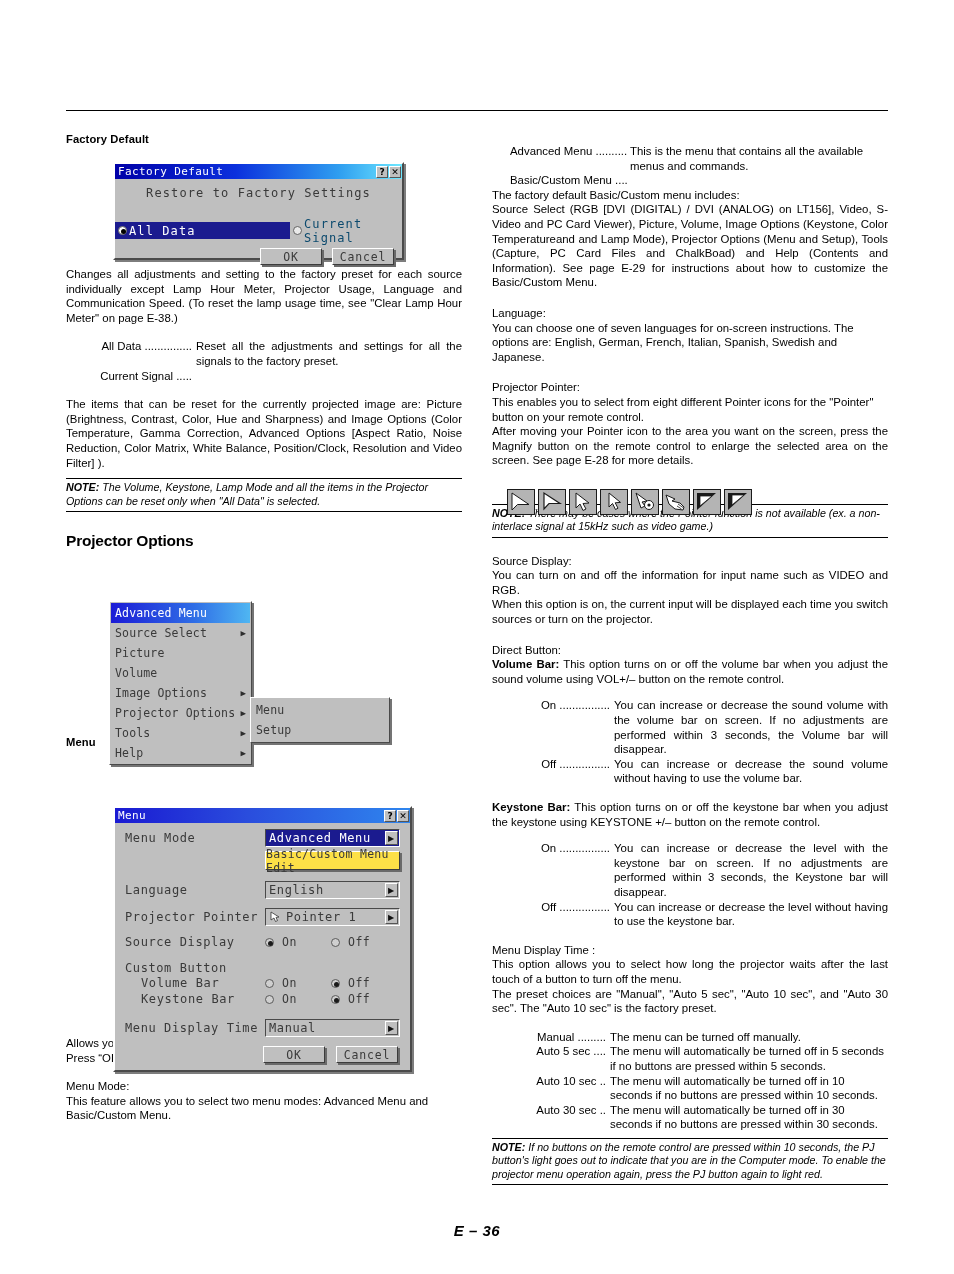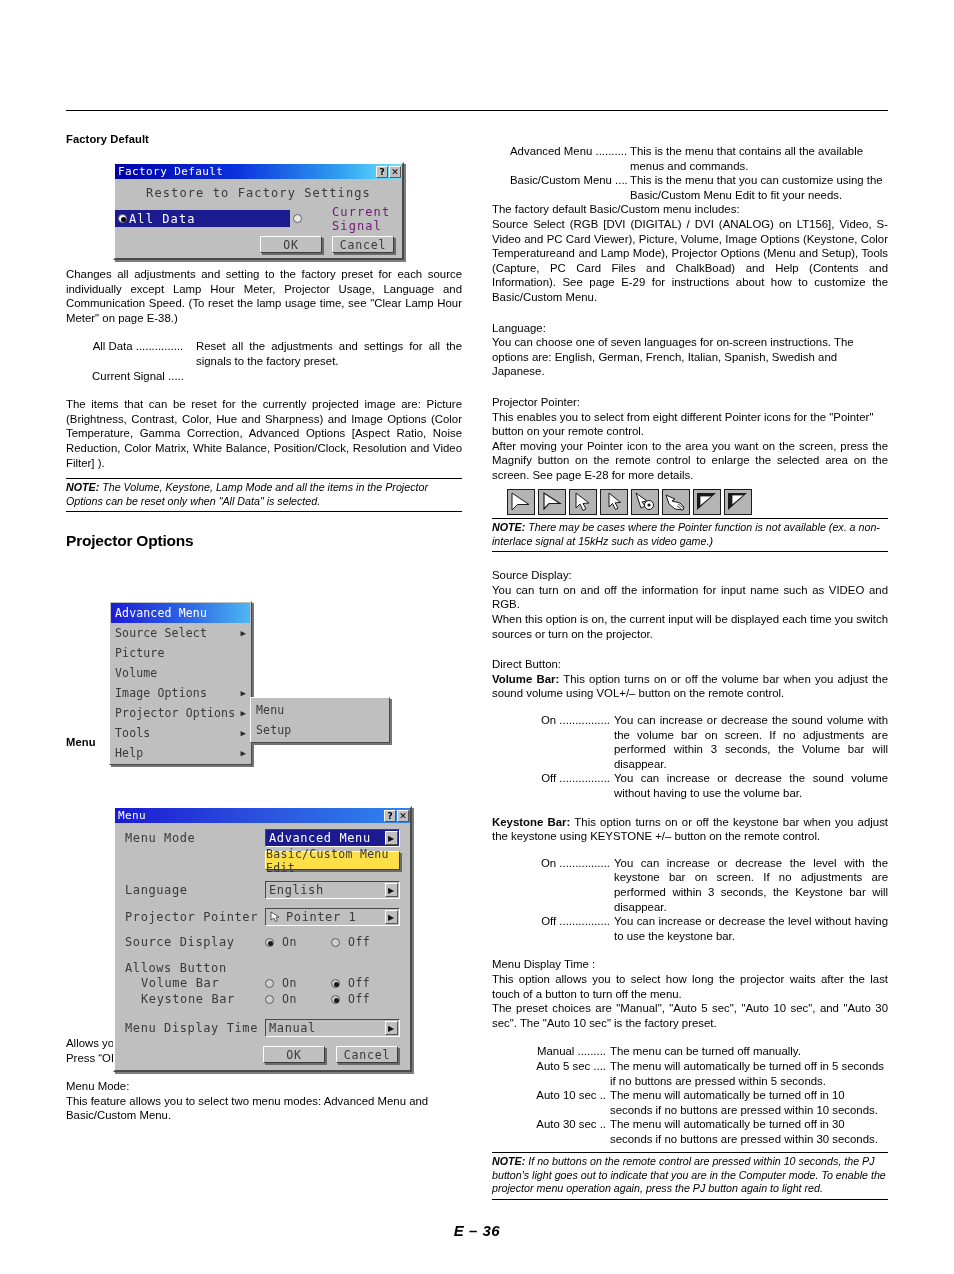--- a/index.html
+++ b/index.html
@@ -45,21 +45,21 @@
 
   
   .deflist { font-size: 11.4px; line-height: 14.6px; }
   .defrow { display: flex; align-items: flex-start; }
   .defterm {
     flex: 0 0 auto; text-align: right; white-space: pre;
     padding-right: 4px;
   }
   .defdesc { flex: 1 1 auto; text-align: justify; }
   .defdesc.nj { text-align: left; }
-  .ind-left .defterm { width: 112px; text-align: center; }
+  .ind-left .defterm { width: 112px; }
   .ind-right .defterm { width: 120px; }
 
   .indent1 { margin-left: 18px; }
 
   
   .note {
     border-top: 1.5px solid #000; border-bottom: 1.5px solid #000;
     padding: 2px 0 3px 0;
     font-size: 10.7px; line-height: 13.4px;
     font-style: italic;
@@ -99,31 +99,30 @@
     width: 12px; height: 12px; background: #bfbfbf;
     border-top: 1px solid #ffffff; border-left: 1px solid #ffffff;
     border-right: 1px solid #555; border-bottom: 1px solid #555;
     font-size: 9px; line-height: 10px; text-align: center; color: #000;
     font-family: "DejaVu Sans", sans-serif; font-weight: bold;
   }
   .fd-title-center {
     text-align: center; color: #3a3a3a; font-size: 12px; margin-top: 7px;
     letter-spacing: 1.1px; font-family: "DejaVu Sans Mono", monospace;
   }
-  .fd-rowsel { display: flex; margin-top: 10px; height: 17px; align-items: stretch; justify-content: center; }
+  .fd-rowsel { display: flex; margin-top: 22px; height: 17px; align-items: stretch; justify-content: center; }
   .fd-hl {
     background: #1b1b8f; flex: 0 0 175px; display: flex; align-items: center;
     padding-left: 3px; color: #ffffff; font-size: 12px; letter-spacing: 1.1px;
     font-family: "DejaVu Sans Mono", monospace;
   }
   .fd-plain {
     flex: 1 1 auto; display: flex; align-items: center; padding-left: 3px;
-    color: #701a75; font-size: 12px; letter-spacing: 1.1px;
+    color: #0c4a6e; font-size: 12px; letter-spacing: 1.1px;
     font-family: "DejaVu Sans Mono", monospace;
-    gap: 28px;
   }
   .radio {
     width: 9px; height: 9px; border-radius: 50%;
     background: #e9e9e9; border: 1px solid #636363;
     display: inline-block; position: relative; flex: 0 0 auto; margin-right: 2px;
   }
   .radio.on::after {
     content: ""; position: absolute; left: 2px; top: 2px;
     width: 5px; height: 5px; border-radius: 50%; background: #000;
   }
@@ -283,21 +282,20 @@
 
   <div class="col col-right">
 
     <div class="deflist ind-right indent1">
       <div class="defrow">
         <div class="defterm">Advanced Menu ..........</div>
         <div class="defdesc nj">This is the menu that contains all the available menus and commands.</div>
       </div>
       <div class="defrow">
         <div class="defterm">Basic/Custom Menu ....</div>
-        <div class="defdesc nj">This is the menu that you can customize using the Basic/Custom Menu Edit to fit your needs.</div>
       </div>
     </div>
 
     <p class="body nj">The factory default Basic/Custom menu includes:</p>
     <p class="body">Source Select (RGB [DVI (DIGITAL) / DVI (ANALOG) on LT156], Video, S-Video and PC Card Viewer), Picture, Volume, Image Options (Keystone, Color Temperatureand and Lamp Mode), Projector Options (Menu and Setup), Tools (Capture, PC Card Files and ChalkBoad) and Help (Contents and Information). See page E-29 for instructions about how to customize the Basic/Custom Menu.</p>
 
     <div class="gap16"></div>
 
     <p class="body nj">Language:</p>
     <p class="body nj indent1">You can choose one of seven languages for on-screen instructions. The options are: English, German, French, Italian, Spanish, Swedish and Japanese.</p>
@@ -514,21 +512,21 @@
           <span>On</span>
         </span>
         <span class="onoff">
           <span class="radio-sm"></span>
           <span>Off</span>
         </span>
       </div>
 
       <div style="height:8px"></div>
 
-      <div class="mn-label">Allows Button</div>
+      <div class="mn-label">Custom Button</div>
 
       <div class="mn-row" style="margin-top:1px">
         <span class="mn-label w" style="padding-left:16px">Volume Bar</span>
         <span class="onoff" style="width:66px">
           <span class="radio-sm"></span>
           <span>On</span>
         </span>
         <span class="onoff">
           <span class="radio-sm on"></span>
           <span>Off</span>

